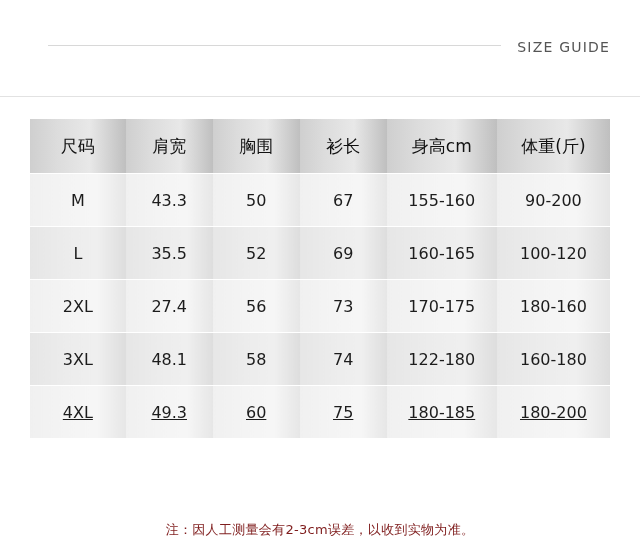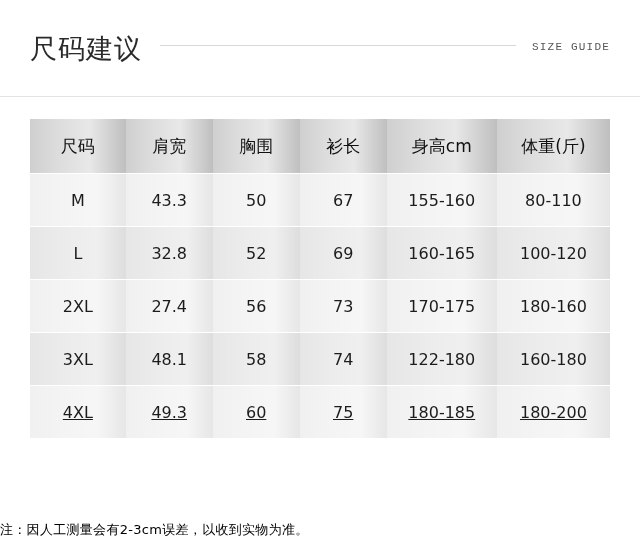--- a/index.html
+++ b/index.html
@@ -45,26 +45,25 @@
     font-weight: 400;
     line-height: 1;
   }
   .header-rule {
     flex: 1 1 auto;
     height: 1px;
     background: #d8d8d8;
     margin: 0 16px 6px 18px;
   }
   .header-sub {
-    font-size: 11px;
+    font-size: 14px;
     letter-spacing: 1.2px;
     color: #555555;
     flex: 0 0 auto;
     padding-bottom: 2px;
-    font-family: Liberation Mono, monospace;
   }
   .header-divider {
     height: 1px;
     background: #e2e2e2;
     margin: 0;
   }
 
   
   .table-wrap {
     padding: 22px 30px 0 30px;
@@ -112,34 +111,32 @@
   col.c3 { width: 15%; }
   col.c4 { width: 19%; }
   col.c5 { width: 19.5%; }
 
   
   .footer {
     position: absolute;
     left: 0;
     right: 0;
     bottom: 14px;
+    text-align: center;
     font-size: 13px;
-    color: #000000;
+    color: #7f1d1d;
     letter-spacing: 0.3px;
   }
 </style>
 </head>
 <body>
 
 <div class="page">
 
   <div class="header">
-    <div class="header-left">
-      <div class="header-title">尺码建议</div>
-    </div>
     <div class="header-rule"></div>
     <div class="header-sub">SIZE GUIDE</div>
   </div>
   <div class="header-divider"></div>
 
   <div class="table-wrap">
     <table class="size-table">
       <colgroup>
         <col class="c0">
           <col class="c1">
@@ -158,25 +155,25 @@
           <th>体重(斤)</th>
         </tr>
       </thead>
       <tbody>
         <tr>
           <td>M</td>
           <td>43.3</td>
           <td>50</td>
           <td>67</td>
           <td>155-160</td>
-          <td>80-110</td>
+          <td>90-200</td>
         </tr>
         <tr>
           <td>L</td>
-          <td>32.8</td>
+          <td>35.5</td>
           <td>52</td>
           <td>69</td>
           <td>160-165</td>
           <td>100-120</td>
         </tr>
         <tr>
           <td>2XL</td>
           <td>27.4</td>
           <td>56</td>
           <td>73</td>

